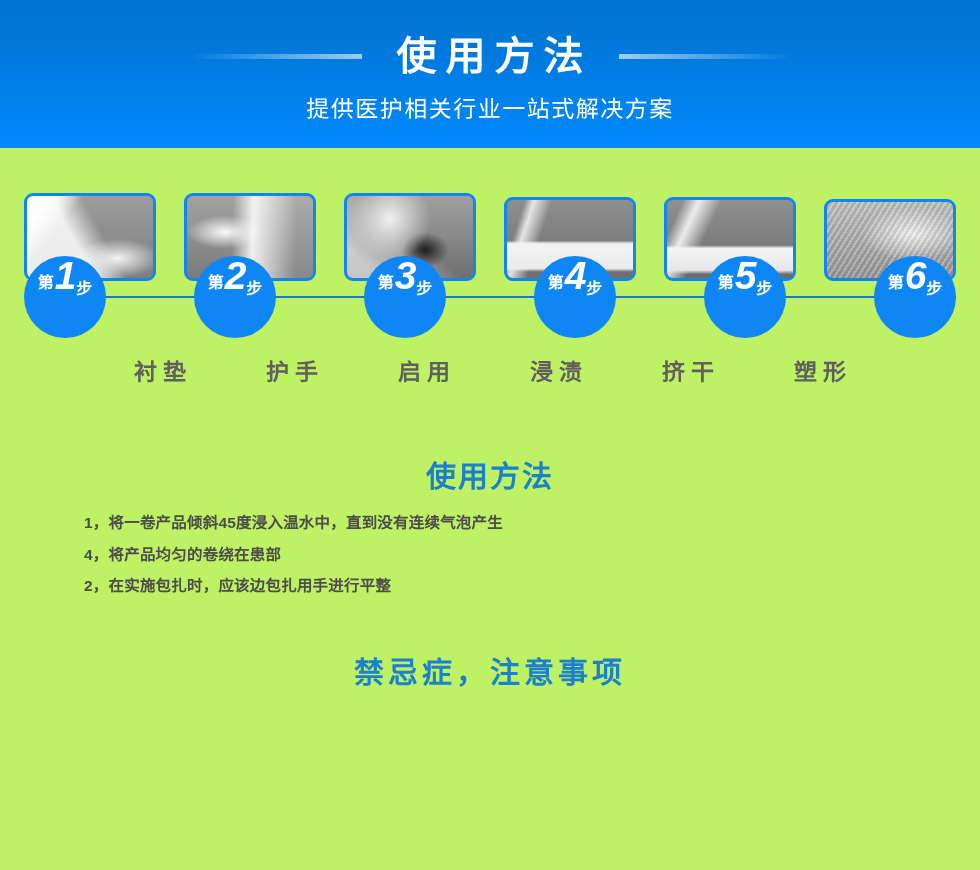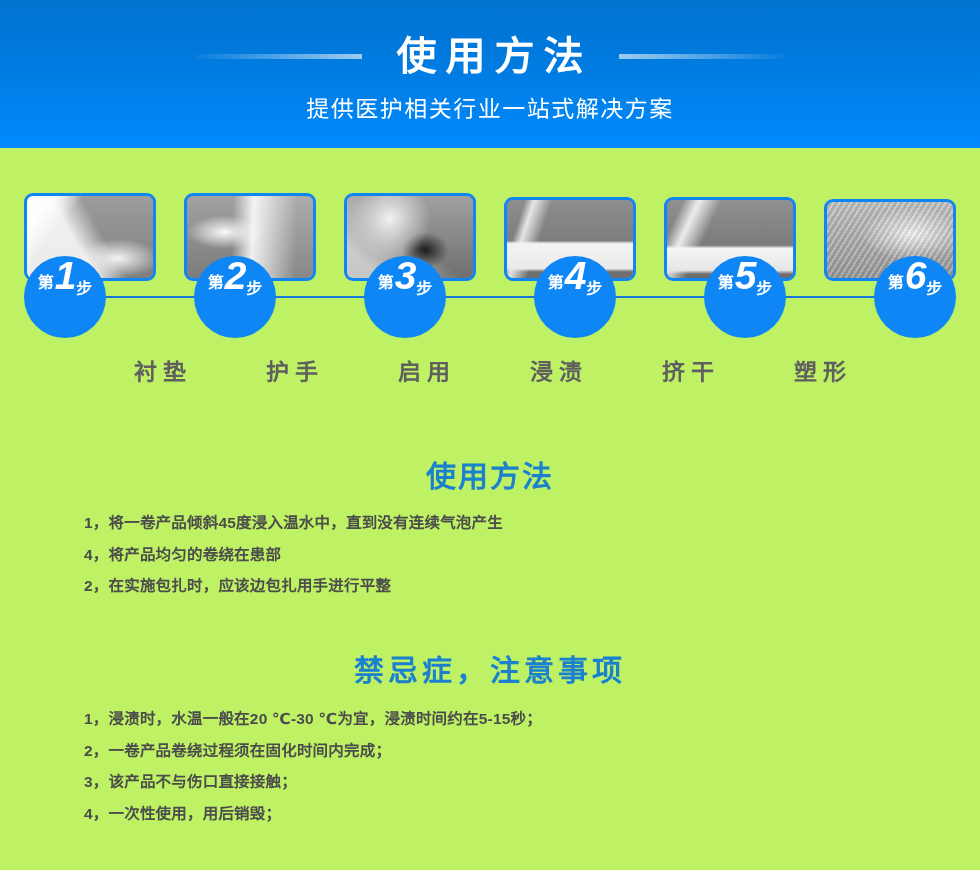--- a/index.html
+++ b/index.html
@@ -258,21 +258,21 @@
     width: 980px;
     text-align: center;
     font-size: 30px;
     font-weight: bold;
     color: #1b80cd;
     letter-spacing: 2px;
     line-height: 1;
     white-space: nowrap;
   }
   .title-usage { top: 462px; }
-  .title-contra { top: 658px; letter-spacing: 4px; font-family: Liberation Mono, monospace; }
+  .title-contra { top: 658px; letter-spacing: 4px; }
 
   .bullet-list {
     position: absolute;
     left: 52px;
     width: 880px;
     margin-left: 32px;
   }
   .list-usage { top: 515px; }
   .list-contra { top: 711px; }
   .bullet-item {
@@ -375,20 +375,14 @@
   </div>
 
   <div class="section-title title-usage">使用方法</div>
   <div class="bullet-list list-usage">
     <div class="bullet-item">1，将一卷产品倾斜45度浸入温水中，直到没有连续气泡产生</div>
     <div class="bullet-item">4，将产品均匀的卷绕在患部</div>
     <div class="bullet-item">2，在实施包扎时，应该边包扎用手进行平整</div>
   </div>
 
   <div class="section-title title-contra">禁忌症，注意事项</div>
-  <div class="bullet-list list-contra">
-    <div class="bullet-item">1，浸渍时，水温一般在20 ℃-30 ℃为宜，浸渍时间约在5-15秒；</div>
-    <div class="bullet-item">2，一卷产品卷绕过程须在固化时间内完成；</div>
-    <div class="bullet-item">3，该产品不与伤口直接接触；</div>
-    <div class="bullet-item">4，一次性使用，用后销毁；</div>
-  </div>
 
 </div>
 
 </body></html>

